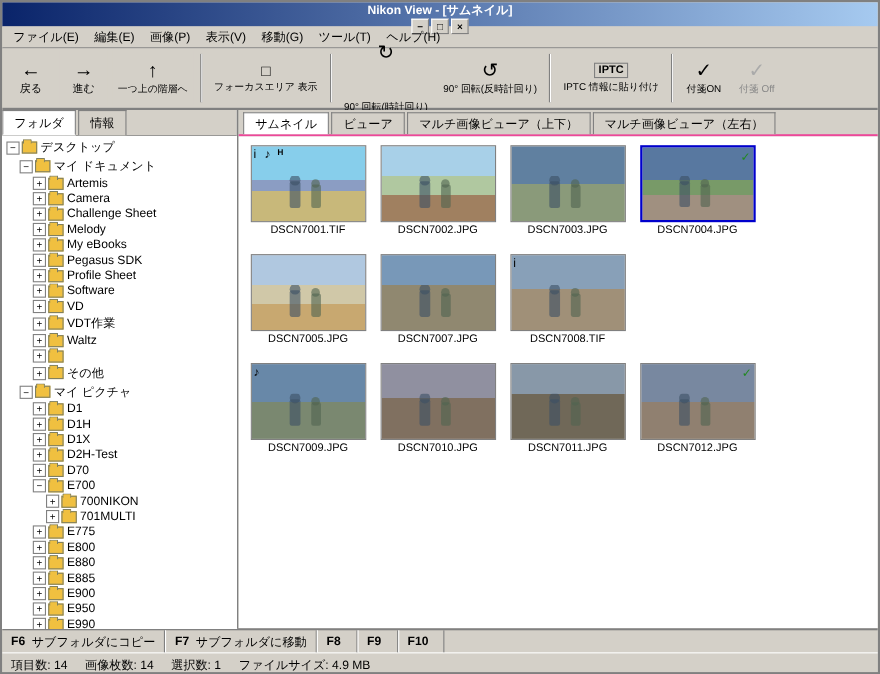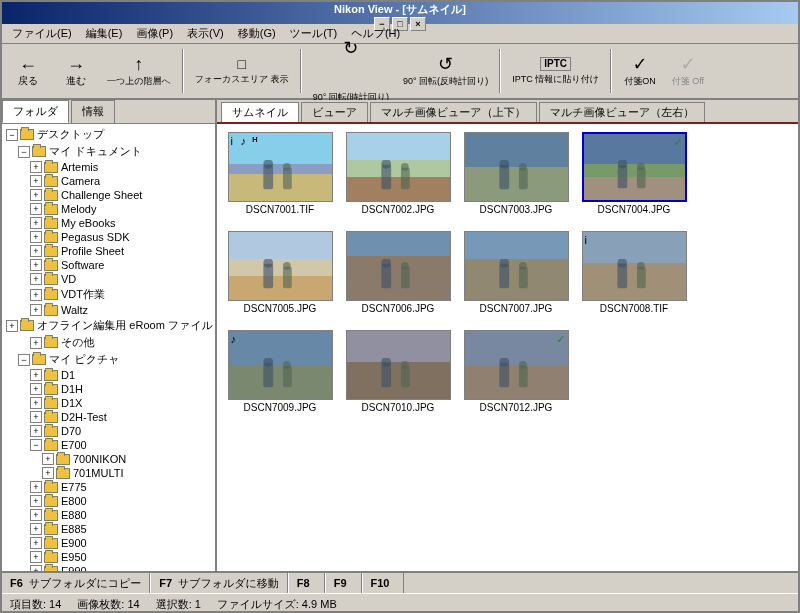--- a/index.html
+++ b/index.html
@@ -186,21 +186,21 @@
     
     .content-area {
       flex: 1;
       display: flex;
       flex-direction: column;
       background: #d4d0c8;
     }
     .view-tabs {
       display: flex;
       background: #d4d0c8;
-      border-bottom: 2px solid #7f1d1d;
+      border-bottom: 2px solid #ec4899;
       padding: 2px 4px 0;
       gap: 2px;
     }
     .view-tab {
       padding: 2px 10px;
       font-size: 11px;
       cursor: pointer;
       border: 1px solid #808080;
       border-bottom: none;
       background: #d4d0c8;
@@ -431,21 +431,20 @@
         <div class="tree-item">
           <span style="display:inline-block;width:24px;"></span>
           <span class="tree-expand">+</span>
           <span class="folder-icon"></span>
           <span>Waltz</span>
         </div>
         <div class="tree-item">
           <span style="display:inline-block;width:24px;"></span>
           <span class="tree-expand">+</span>
           <span class="folder-icon"></span>
-          <span>オフライン編集用 eRoom ファイル</span>
         </div>
         <div class="tree-item">
           <span style="display:inline-block;width:24px;"></span>
           <span class="tree-expand">+</span>
           <span class="folder-icon"></span>
           <span>その他</span>
         </div>
         <div class="tree-item">
           <span style="display:inline-block;width:12px;"></span>
           <span class="tree-expand">−</span>
@@ -610,31 +609,20 @@
       <svg style="position:absolute;bottom:0;width:100%;height:60%;" viewBox="0 0 105 42" preserveAspectRatio="none">
         <rect x="35" y="5" width="10" height="25" rx="2" fill="rgba(60,80,100,0.6)"></rect>
         <ellipse cx="40" cy="4" rx="5" ry="5" fill="rgba(60,80,100,0.6)"></ellipse>
         <rect x="55" y="8" width="9" height="22" rx="2" fill="rgba(80,100,80,0.6)"></rect>
         <ellipse cx="59" cy="7" rx="4" ry="4" fill="rgba(80,100,80,0.6)"></ellipse>
       </svg>
             </div>
             <div class="thumb-label">DSCN7005.JPG</div>
           </div>
           <div class="thumb-cell">
-            <div class="thumb-img" style="background: linear-gradient(rgb(112, 144, 176) 0%, rgb(112, 144, 176) 35%, rgb(138, 122, 106) 35%);">
-      <svg style="position:absolute;bottom:0;width:100%;height:60%;" viewBox="0 0 105 42" preserveAspectRatio="none">
-        <rect x="35" y="5" width="10" height="25" rx="2" fill="rgba(60,80,100,0.6)"></rect>
-        <ellipse cx="40" cy="4" rx="5" ry="5" fill="rgba(60,80,100,0.6)"></ellipse>
-        <rect x="55" y="8" width="9" height="22" rx="2" fill="rgba(80,100,80,0.6)"></rect>
-        <ellipse cx="59" cy="7" rx="4" ry="4" fill="rgba(80,100,80,0.6)"></ellipse>
-      </svg>
-            </div>
-            <div class="thumb-label">DSCN7006.JPG</div>
-          </div>
-          <div class="thumb-cell">
             <div class="thumb-img" style="background: linear-gradient(rgb(120, 152, 184) 0%, rgb(120, 152, 184) 40%, rgb(144, 136, 112) 40%);">
       <svg style="position:absolute;bottom:0;width:100%;height:60%;" viewBox="0 0 105 42" preserveAspectRatio="none">
         <rect x="35" y="5" width="10" height="25" rx="2" fill="rgba(60,80,100,0.6)"></rect>
         <ellipse cx="40" cy="4" rx="5" ry="5" fill="rgba(60,80,100,0.6)"></ellipse>
         <rect x="55" y="8" width="9" height="22" rx="2" fill="rgba(80,100,80,0.6)"></rect>
         <ellipse cx="59" cy="7" rx="4" ry="4" fill="rgba(80,100,80,0.6)"></ellipse>
       </svg>
             </div>
             <div class="thumb-label">DSCN7007.JPG</div>
           </div>
@@ -667,20 +655,31 @@
           <div class="thumb-cell">
             <div class="thumb-img" style="background: linear-gradient(rgb(144, 144, 160) 0%, rgb(144, 144, 160) 45%, rgb(128, 112, 96) 45%);">
       <svg style="position:absolute;bottom:0;width:100%;height:60%;" viewBox="0 0 105 42" preserveAspectRatio="none">
         <rect x="35" y="5" width="10" height="25" rx="2" fill="rgba(60,80,100,0.6)"></rect>
         <ellipse cx="40" cy="4" rx="5" ry="5" fill="rgba(60,80,100,0.6)"></ellipse>
         <rect x="55" y="8" width="9" height="22" rx="2" fill="rgba(80,100,80,0.6)"></rect>
         <ellipse cx="59" cy="7" rx="4" ry="4" fill="rgba(80,100,80,0.6)"></ellipse>
       </svg>
             </div>
             <div class="thumb-label">DSCN7010.JPG</div>
+          </div>
+          <div class="thumb-cell">
+            <div class="thumb-img" style="background: linear-gradient(rgb(136, 152, 168) 0%, rgb(136, 152, 168) 40%, rgb(112, 104, 88) 40%);">
+      <svg style="position:absolute;bottom:0;width:100%;height:60%;" viewBox="0 0 105 42" preserveAspectRatio="none">
+        <rect x="35" y="5" width="10" height="25" rx="2" fill="rgba(60,80,100,0.6)"></rect>
+        <ellipse cx="40" cy="4" rx="5" ry="5" fill="rgba(60,80,100,0.6)"></ellipse>
+        <rect x="55" y="8" width="9" height="22" rx="2" fill="rgba(80,100,80,0.6)"></rect>
+        <ellipse cx="59" cy="7" rx="4" ry="4" fill="rgba(80,100,80,0.6)"></ellipse>
+      </svg>
+            </div>
+            <div class="thumb-label">DSCN7011.JPG</div>
           </div>
           <div class="thumb-cell">
             <div class="thumb-img" style="background: linear-gradient(rgb(120, 136, 160) 0%, rgb(120, 136, 160) 50%, rgb(144, 128, 112) 50%);">
               <span style="position:absolute;top:2px;right:2px;font-size:11px;color:#228822;">✓</span>
       <svg style="position:absolute;bottom:0;width:100%;height:60%;" viewBox="0 0 105 42" preserveAspectRatio="none">
         <rect x="35" y="5" width="10" height="25" rx="2" fill="rgba(60,80,100,0.6)"></rect>
         <ellipse cx="40" cy="4" rx="5" ry="5" fill="rgba(60,80,100,0.6)"></ellipse>
         <rect x="55" y="8" width="9" height="22" rx="2" fill="rgba(80,100,80,0.6)"></rect>
         <ellipse cx="59" cy="7" rx="4" ry="4" fill="rgba(80,100,80,0.6)"></ellipse>
       </svg>

